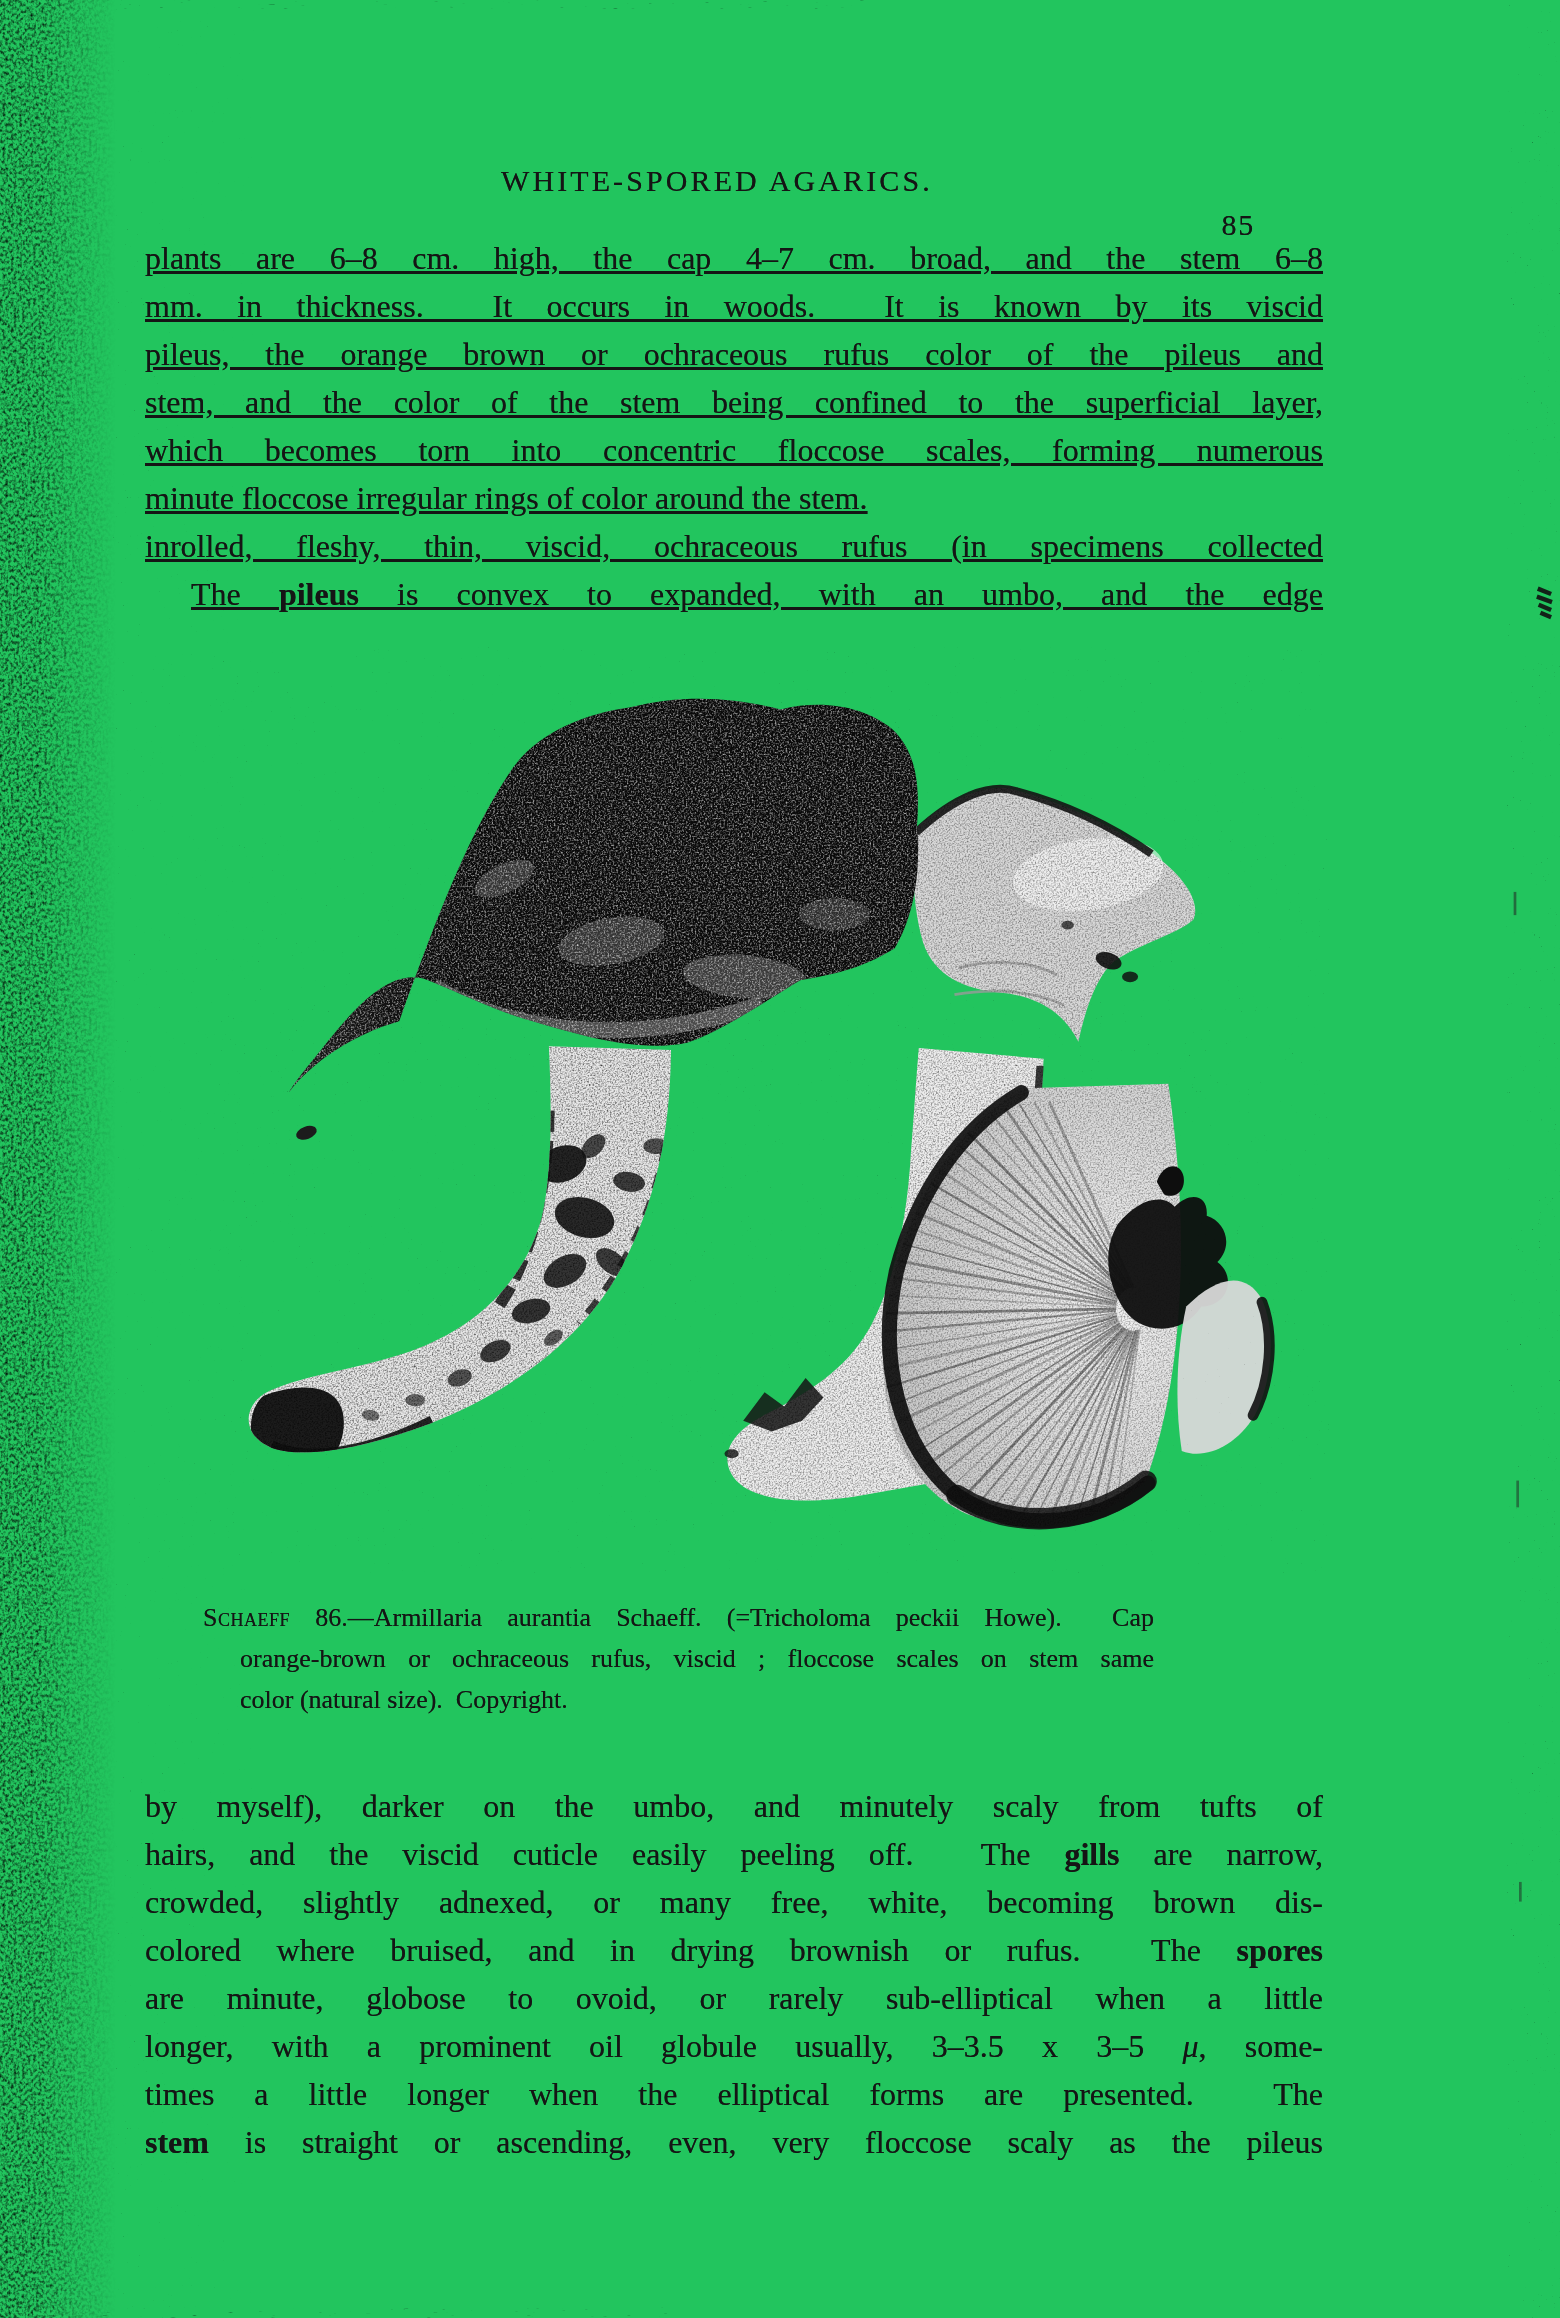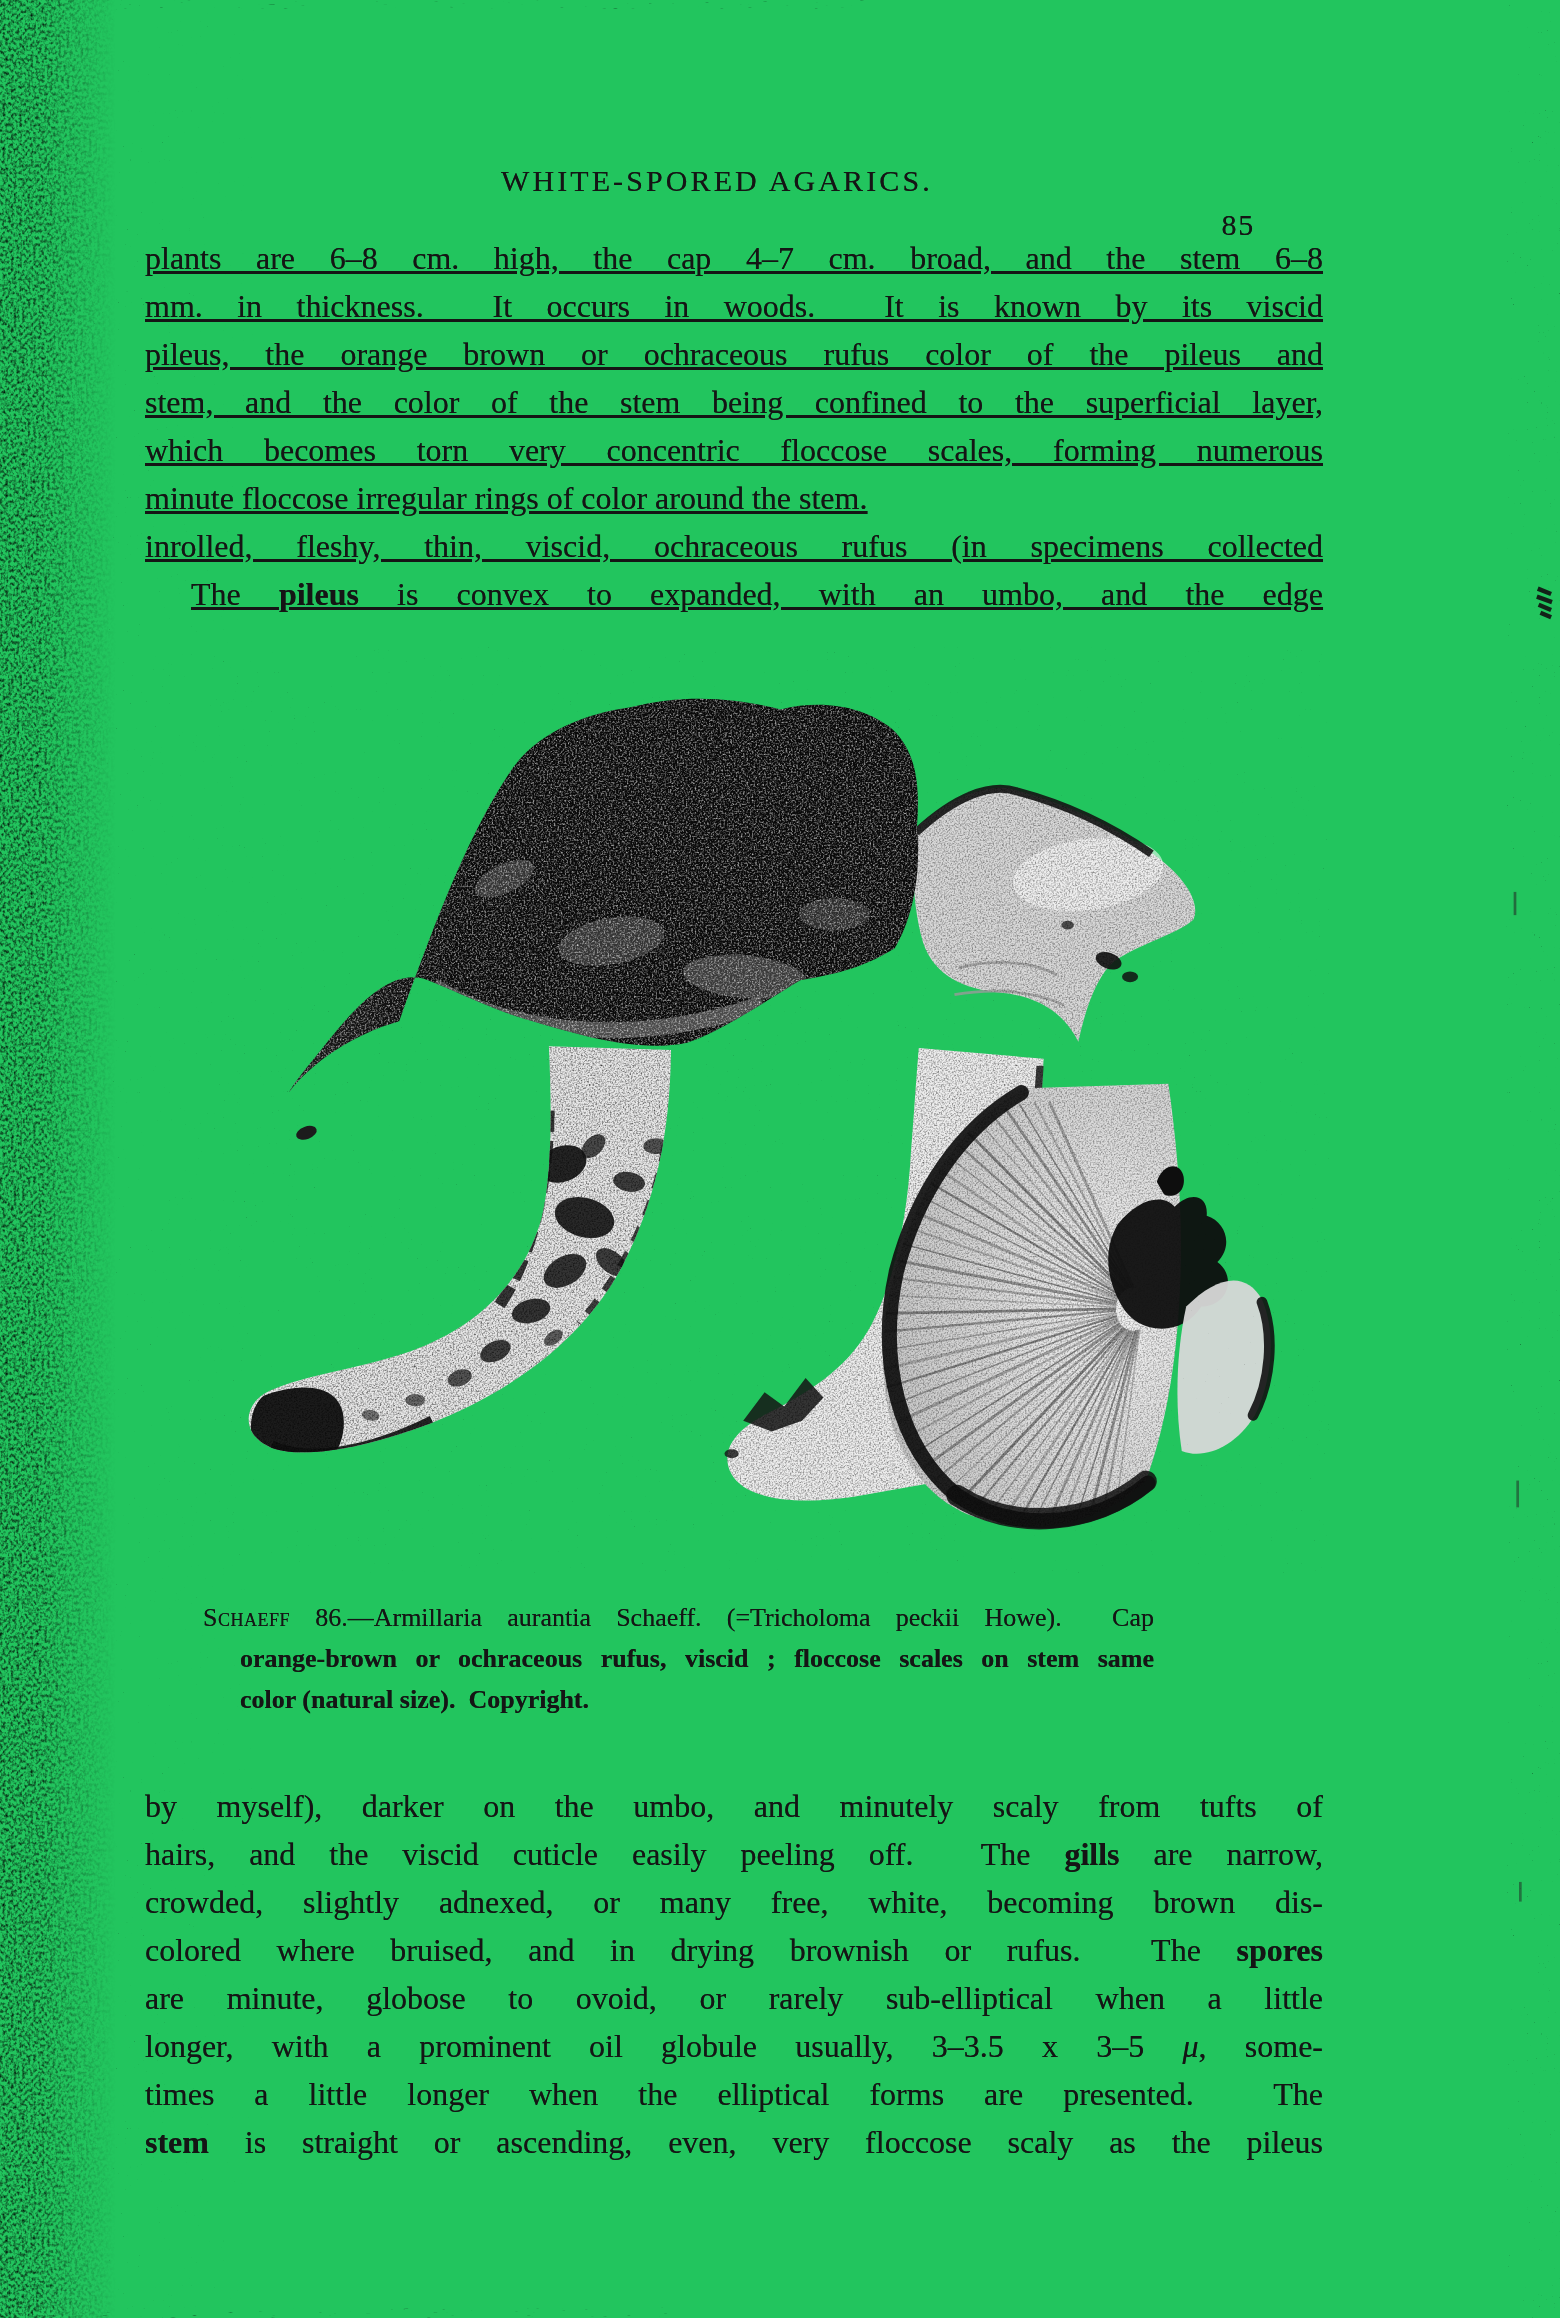--- a/index.html
+++ b/index.html
@@ -27,21 +27,21 @@
   .line{
     text-align:justify;text-align-last:justify;text-justify:inter-word;
     text-shadow:0 0 0.5px rgba(21,21,21,.75);
   }
   .line.last{text-align-last:left;}
   .line.indent{text-indent:46px;}
   b{font-weight:700;}
   i{font-style:italic;}
   
   .caption{position:absolute;left:203px;top:1597px;width:951px;font-size:26px;line-height:41px;}
-  .caption .line.hang{margin-left:37px;font-weight:bold;}
+  .caption .line.hang{margin-left:37px;}
   .smallcaps{font-variant:small-caps;letter-spacing:0.5px;}
   
   #edge-noise{left:0;top:0;pointer-events:none;}
   #illustration{left:210px;top:647px;}
 </style>
 </head>
 <body>
 
 <div class="page">
 
@@ -92,21 +92,21 @@
   <div class="header">
     <div class="title">WHITE-SPORED AGARICS.</div>
     <div class="pagenum">85</div>
   </div>
 
   <div id="body-top" class="textblock">
       <div class="line"><span>plants are 6–8 cm. high, the cap 4–7 cm. broad, and the stem 6–8</span></div>
       <div class="line"><span>mm. in thickness.&nbsp; It occurs in woods.&nbsp; It is known by its viscid</span></div>
       <div class="line"><span>pileus, the orange brown or ochraceous rufus color of the pileus and</span></div>
       <div class="line"><span>stem, and the color of the stem being confined to the superficial layer,</span></div>
-      <div class="line"><span>which becomes torn very concentric floccose scales, forming numerous</span></div>
+      <div class="line"><span>which becomes torn into concentric floccose scales, forming numerous</span></div>
       <div class="line last"><span>minute floccose irregular rings of color around the stem.</span></div>
       <div class="line"><span>inrolled, fleshy, thin, viscid, ochraceous rufus (in specimens collected</span></div>
       <div class="line indent"><span>The </span><b>pileus</b><span> is convex to expanded, with an umbo, and the edge</span></div>
     </div>
 
   <svg id="illustration" class="abs" width="1119" height="927" viewBox="0 0 1255 1040">
     <defs>
       <filter id="gw" x="-5%" y="-5%" width="110%" height="110%">
         <feTurbulence type="fractalNoise" baseFrequency="0.5" numOctaves="2" seed="4" result="n"></feTurbulence>
         <feColorMatrix in="n" type="matrix" values="0 0 0 0 1  0 0 0 0 1  0 0 0 0 1  1.7 0.4 0 0 -0.95"></feColorMatrix>

